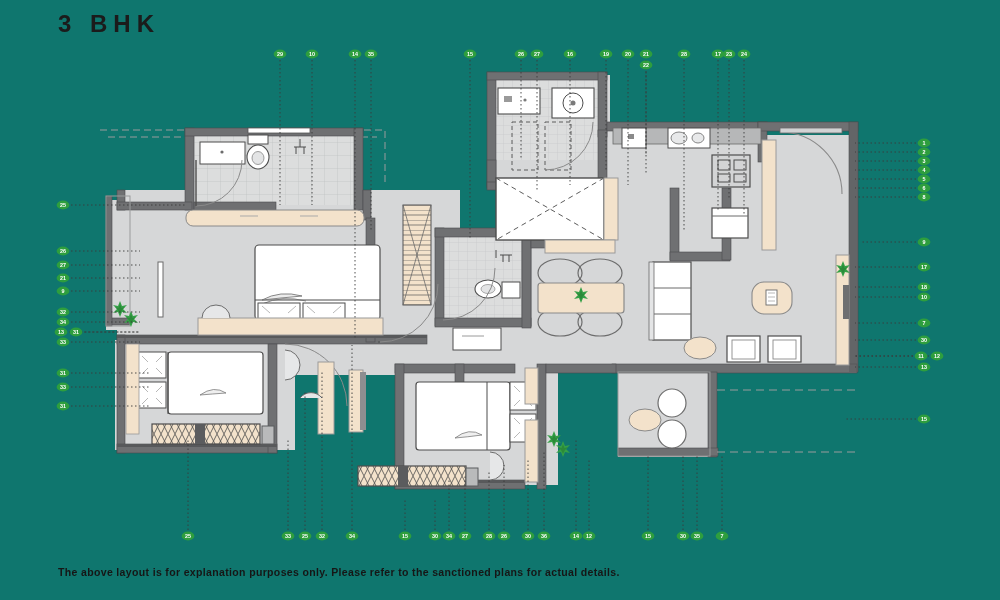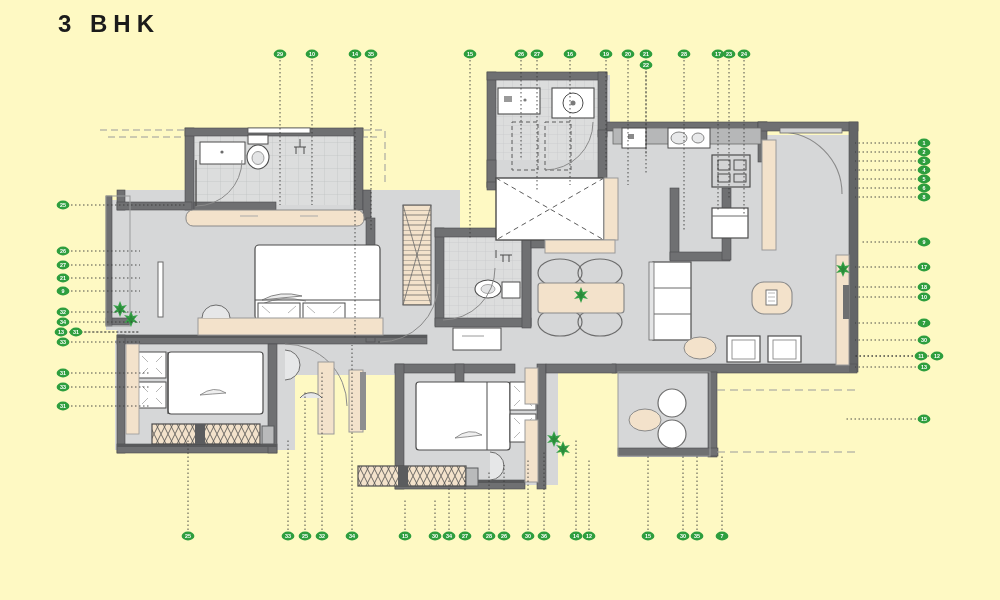--- a/index.html
+++ b/index.html
@@ -1,17 +1,17 @@
 <!DOCTYPE html>
 <html><head>
 <meta charset="utf-8">
 <style>
   html,body{margin:0;padding:0;background:#ffffff;}
   body{width:1000px;height:600px;overflow:hidden;font-family:"Liberation Sans",sans-serif;}
-  #root{position:relative;width:1000px;height:600px;background:#fef9c3;}
+  #root{position:relative;width:1000px;height:600px;background:#0f766e;}
   #title{position:absolute;left:58px;top:10px;font-size:24px;font-weight:700;letter-spacing:6px;color:#1b1b1b;}
   #disclaimer{position:absolute;left:58px;top:566px;font-size:10.5px;font-weight:700;letter-spacing:.35px;color:#161616;}
   svg{position:absolute;left:0;top:0;}
   .mk-t{font-family:"Liberation Sans",sans-serif;font-size:5.4px;font-weight:700;fill:#ffffff;}
 </style>
 </head>
 <body>
 
 <div id="root">
 
@@ -688,13 +688,14 @@
           <ellipse cx="63" cy="387" rx="6.4" ry="4.4" fill="#2e9e3e"></ellipse>
           <text x="63" y="389" text-anchor="middle" class="mk-t">33</text>
         </g>
         <g>
           <ellipse cx="63" cy="406" rx="6.4" ry="4.4" fill="#2e9e3e"></ellipse>
           <text x="63" y="408" text-anchor="middle" class="mk-t">31</text>
         </g>
       </g>
   </svg>
 
+  <div id="disclaimer">The above layout is for explanation purposes only. Please refer to the sanctioned plans for actual details.</div>
 </div>
 
 </body></html>

